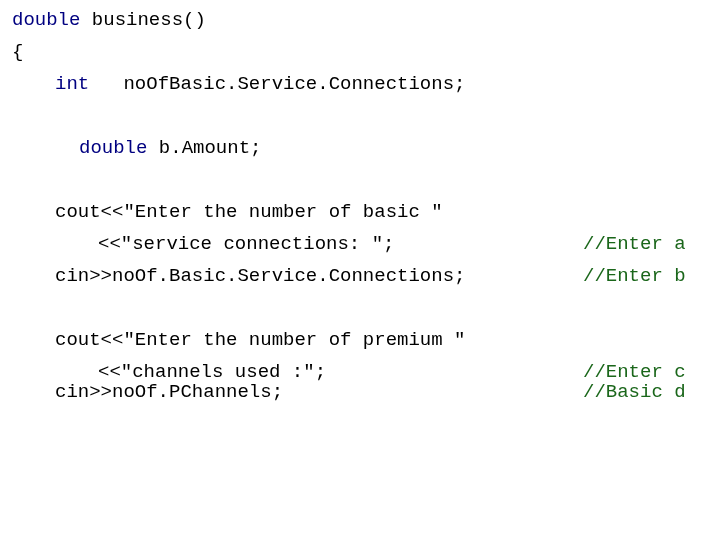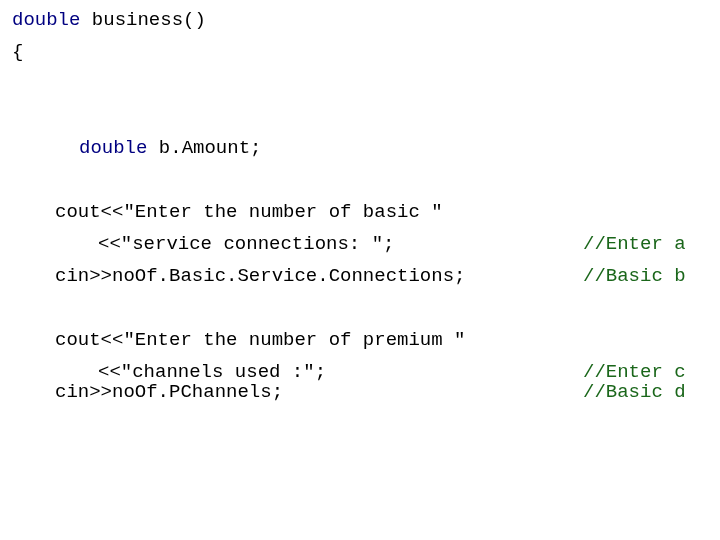--- a/index.html
+++ b/index.html
@@ -57,23 +57,24 @@
   .ind1 { left: 55px; }
   .ind2 { left: 98px; }
 </style>
 </head>
 <body>
 
 <div id="slide">
   <div class="code-listing">
       <div class="code-line" style="top: 4px;"><span class="code-main ind0"><span class="kw">double</span><span class="plain"> business()</span></span></div>
       <div class="code-line" style="top: 36px;"><span class="code-main ind0"><span class="plain">{</span></span></div>
+      <div class="code-line" style="top: 68px;"><span class="code-main ind1"><span class="kw">int</span><span class="plain">   noOfBasic.Service.Connections;</span></span></div>
       <div class="code-line" style="top: 132px; margin-left: 24px;"><span class="code-main ind1"><span class="kw">double</span><span class="plain"> b.Amount;</span></span></div>
       <div class="code-line" style="top: 164px;"><span class="code-main ind1"><span class="plain"></span></span></div>
       <div class="code-line" style="top: 196px;"><span class="code-main ind1"><span class="plain">cout&lt;&lt;"Enter the number of basic "</span></span></div>
       <div class="code-line" style="top: 228px;"><span class="code-main ind2"><span class="plain">&lt;&lt;"service connections: ";</span></span><span class="code-comment">//Enter a</span></div>
-      <div class="code-line" style="top: 260px; text-decoration: underline;"><span class="code-main ind1"><span class="plain">cin&gt;&gt;noOf.Basic.Service.Connections;</span></span><span class="code-comment">//Basic b</span></div>
+      <div class="code-line" style="top: 260px; text-decoration: underline;"><span class="code-main ind1"><span class="plain">cin&gt;&gt;noOf.Basic.Service.Connections;</span></span><span class="code-comment">//Enter b</span></div>
       <div class="code-line" style="top: 292px;"><span class="code-main ind1"><span class="plain"></span></span></div>
       <div class="code-line" style="top: 324px;"><span class="code-main ind1"><span class="plain">cout&lt;&lt;"Enter the number of premium "</span></span></div>
       <div class="code-line" style="top: 356px;"><span class="code-main ind2"><span class="plain">&lt;&lt;"channels used :";</span></span><span class="code-comment">//Enter c</span></div>
       <div class="code-line" style="top: 376px;"><span class="code-main ind1"><span class="plain">cin&gt;&gt;noOf.PChannels;</span></span><span class="code-comment">//Basic d</span></div>
     </div>
 </div>
 
 </body></html>

